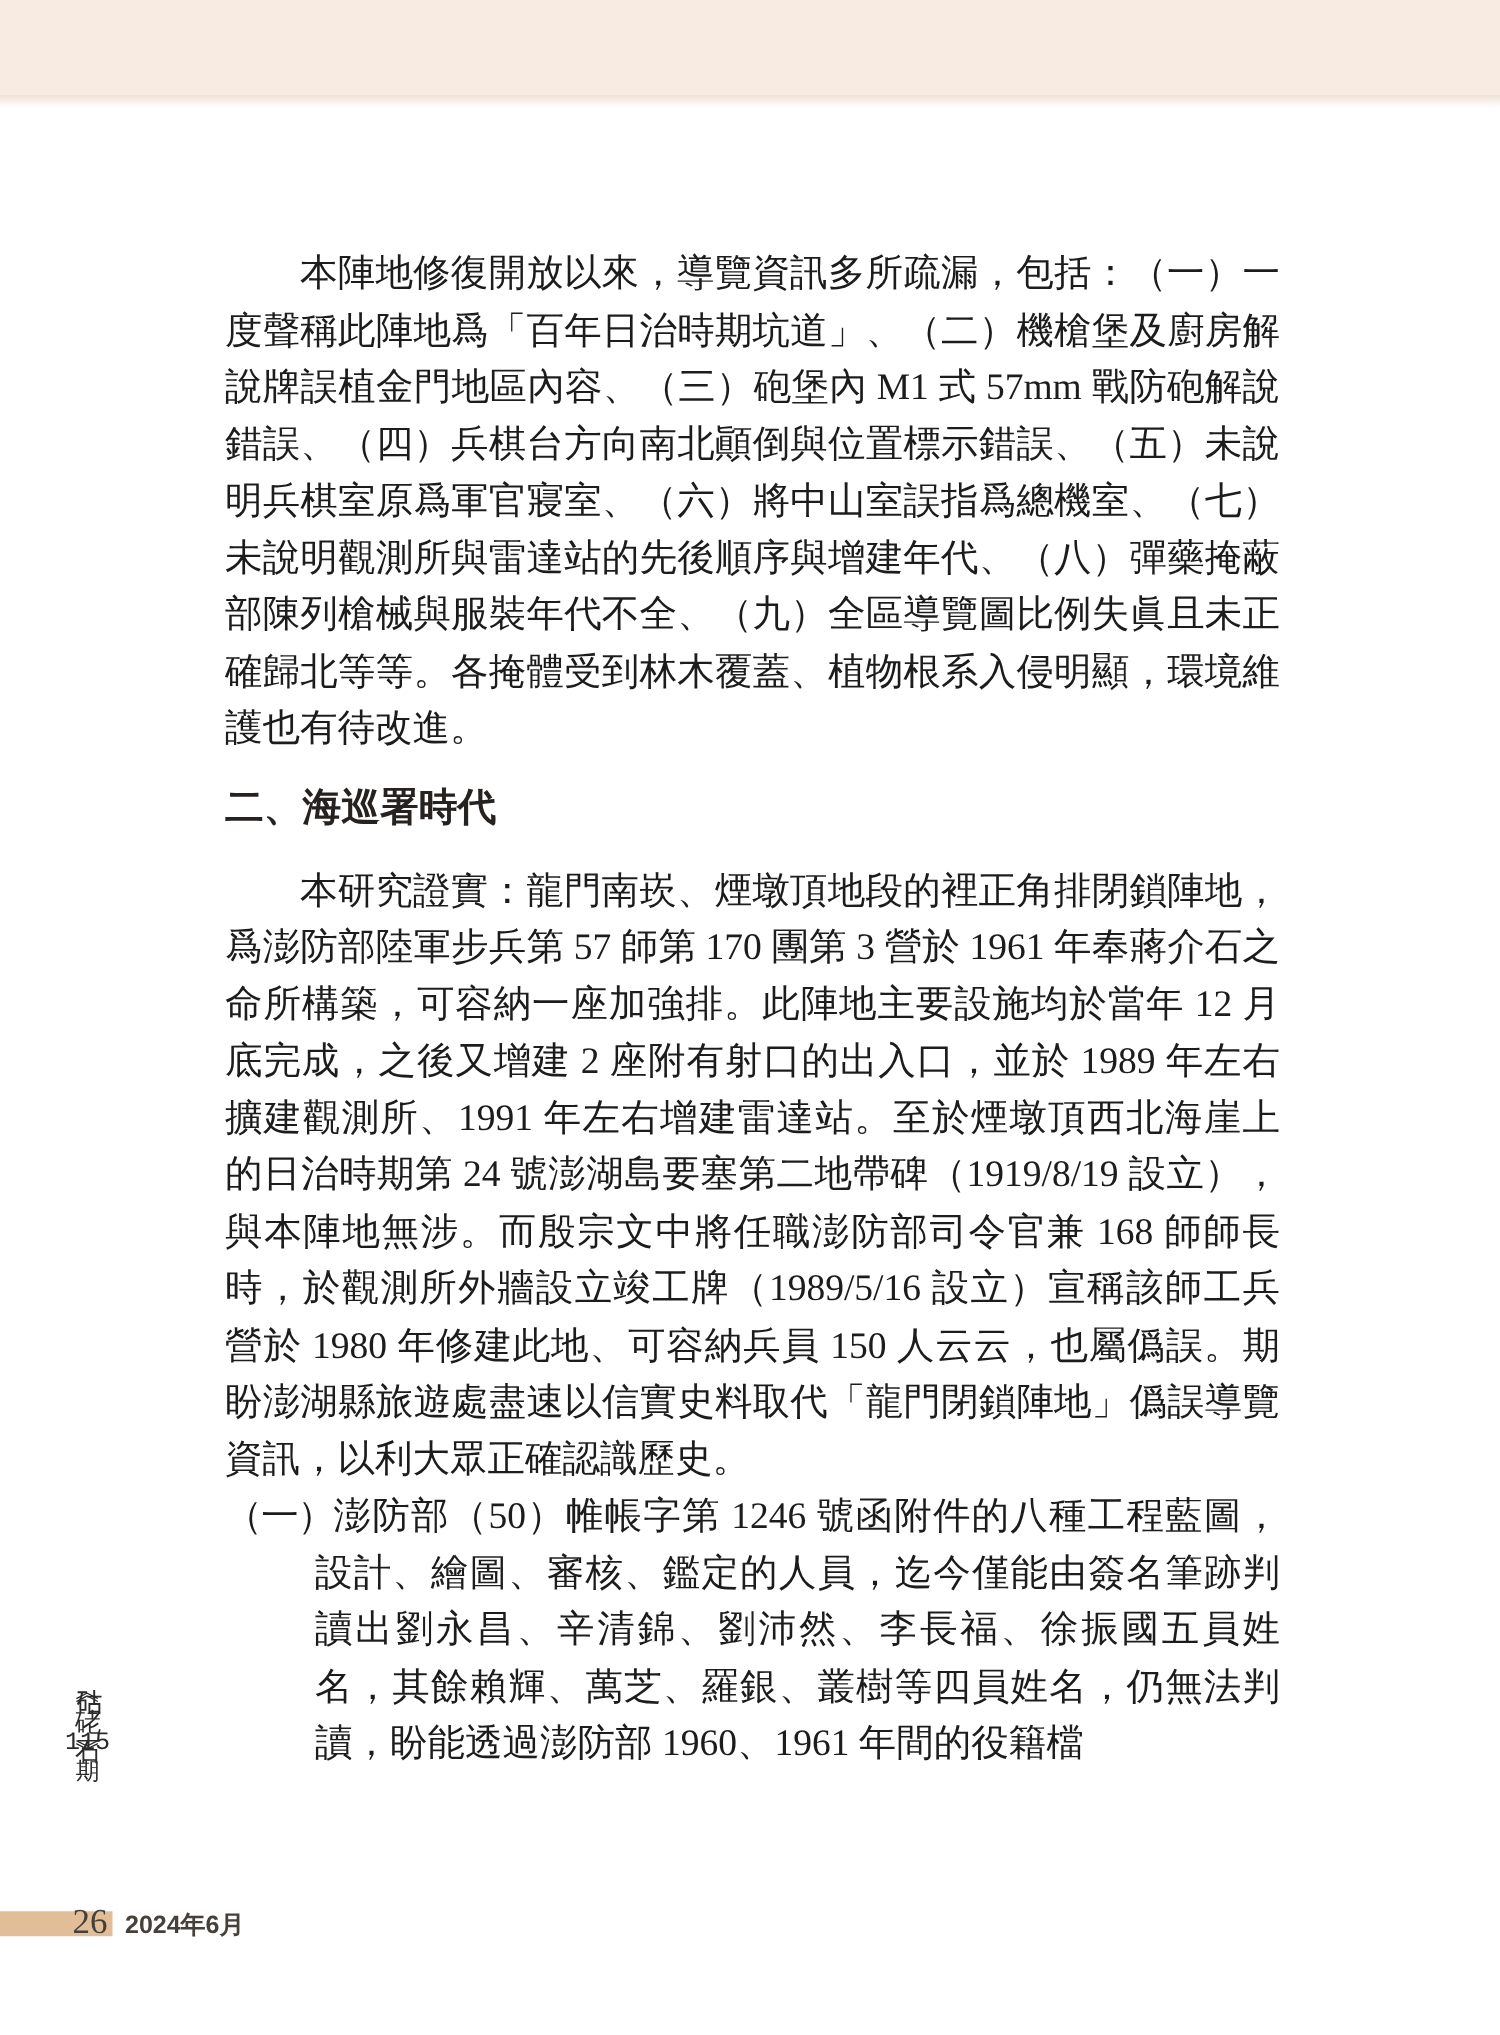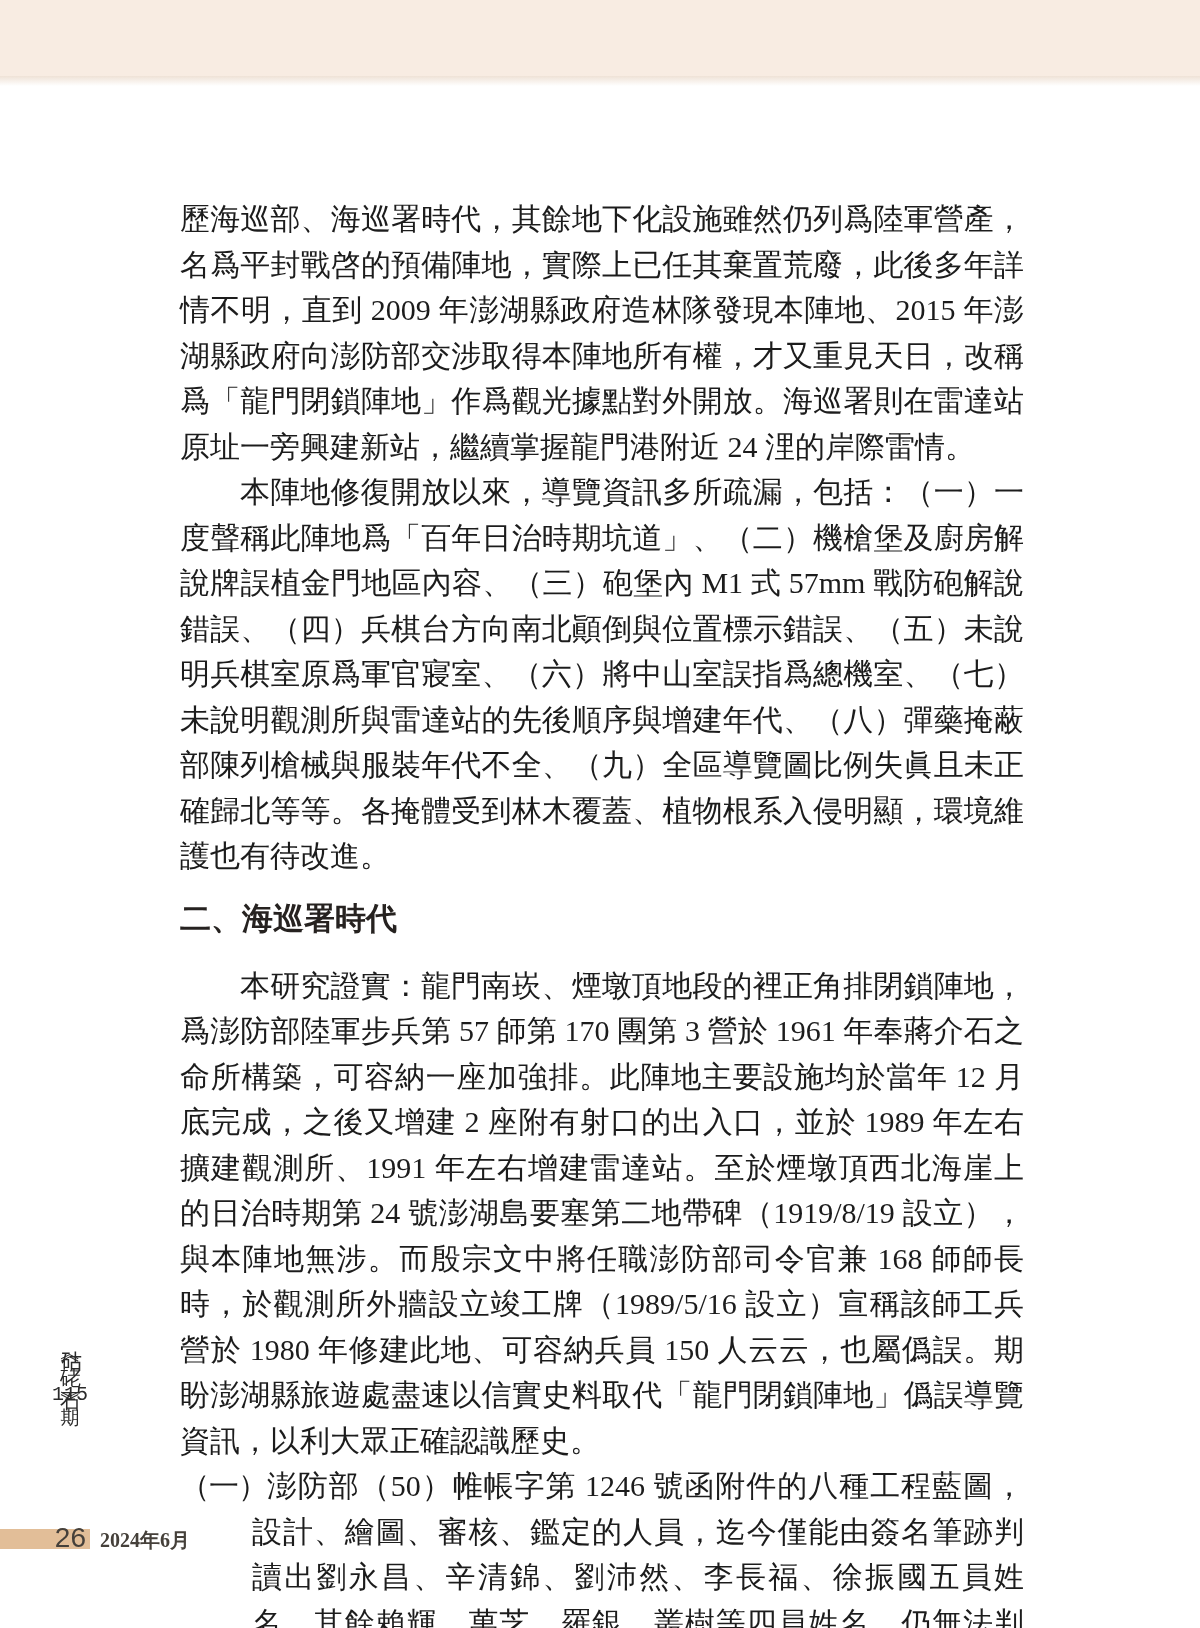--- a/index.html
+++ b/index.html
@@ -56,36 +56,35 @@
     font-family:"Liberation Sans","DejaVu Sans",sans-serif;
     font-size:19px;line-height:22px;color:#2a2a2a;
   }
   .footer-bar{
     position:absolute;left:0;top:1529px;width:90px;height:20px;
     background:#e2be98;
   }
   .page-number{
     position:absolute;left:0;top:1523px;width:86px;
     text-align:right;
-    font-family:Liberation Sans, sans-serif;
+    font-family:Liberation Serif, serif;
     font-size:28px;line-height:30px;color:#45403a;
   }
   .footer-date{
     position:absolute;left:100px;top:1529px;
-    font-family:Liberation Serif, serif;
+    font-family:Liberation Sans, sans-serif;
     font-weight:bold;font-size:20px;line-height:22px;color:#45403a;
   }
 </style>
 </head>
 <body>
 
 <div class="top-band"></div>
 
 <div class="content">
-  <p class="continued">歷海巡部、海巡署時代，其餘地下化設施雖然仍列爲陸軍營產，名爲平封戰啓的預備陣地，實際上已任其棄置荒廢，此後多年詳情不明，直到 2009 年澎湖縣政府造林隊發現本陣地、2015 年澎湖縣政府向澎防部交涉取得本陣地所有權，才又重見天日，改稱爲「龍門閉鎖陣地」作爲觀光據點對外開放。海巡署則在雷達站原址一旁興建新站，繼續掌握龍門港附近 24 浬的岸際雷情。</p>
   <p>本陣地修復開放以來，導覽資訊多所疏漏，包括：（一）一度聲稱此陣地爲「百年日治時期坑道」、（二）機槍堡及廚房解說牌誤植金門地區內容、（三）砲堡內 M1 式 57mm 戰防砲解說錯誤、（四）兵棋台方向南北顚倒與位置標示錯誤、（五）未說明兵棋室原爲軍官寢室、（六）將中山室誤指爲總機室、（七）未說明觀測所與雷達站的先後順序與增建年代、（八）彈藥掩蔽部陳列槍械與服裝年代不全、（九）全區導覽圖比例失眞且未正確歸北等等。各掩體受到林木覆蓋、植物根系入侵明顯，環境維護也有待改進。</p>
   <div class="section-heading">二、海巡署時代</div>
   <p>本研究證實：龍門南崁、煙墩頂地段的裡正角排閉鎖陣地，爲澎防部陸軍步兵第 57 師第 170 團第 3 營於 1961 年奉蔣介石之命所構築，可容納一座加強排。此陣地主要設施均於當年 12 月底完成，之後又增建 2 座附有射口的出入口，並於 1989 年左右擴建觀測所、1991 年左右增建雷達站。至於煙墩頂西北海崖上的日治時期第 24 號澎湖島要塞第二地帶碑（1919/8/19 設立），與本陣地無涉。而殷宗文中將任職澎防部司令官兼 168 師師長時，於觀測所外牆設立竣工牌（1989/5/16 設立）宣稱該師工兵營於 1980 年修建此地、可容納兵員 150 人云云，也屬僞誤。期盼澎湖縣旅遊處盡速以信實史料取代「龍門閉鎖陣地」僞誤導覽資訊，以利大眾正確認識歷史。</p>
   <div class="list-item"><span class="marker">（一）</span><span>澎防部（50）帷帳字第 1246 號函附件的八種工程藍圖，設計、繪圖、審核、鑑定的人員，迄今僅能由簽名筆跡判讀出劉永昌、辛清錦、劉沛然、李長福、徐振國五員姓名，其餘賴輝、萬芝、羅銀、叢樹等四員姓名，仍無法判讀，盼能透過澎防部 1960、1961 年間的役籍檔</span></div>
 </div>
 
 <div class="footer-title">
   <span class="vtitle">《硓𥑮石》</span>
   <span class="issue-no">115</span>
   <span class="issue-suffix">期</span>

